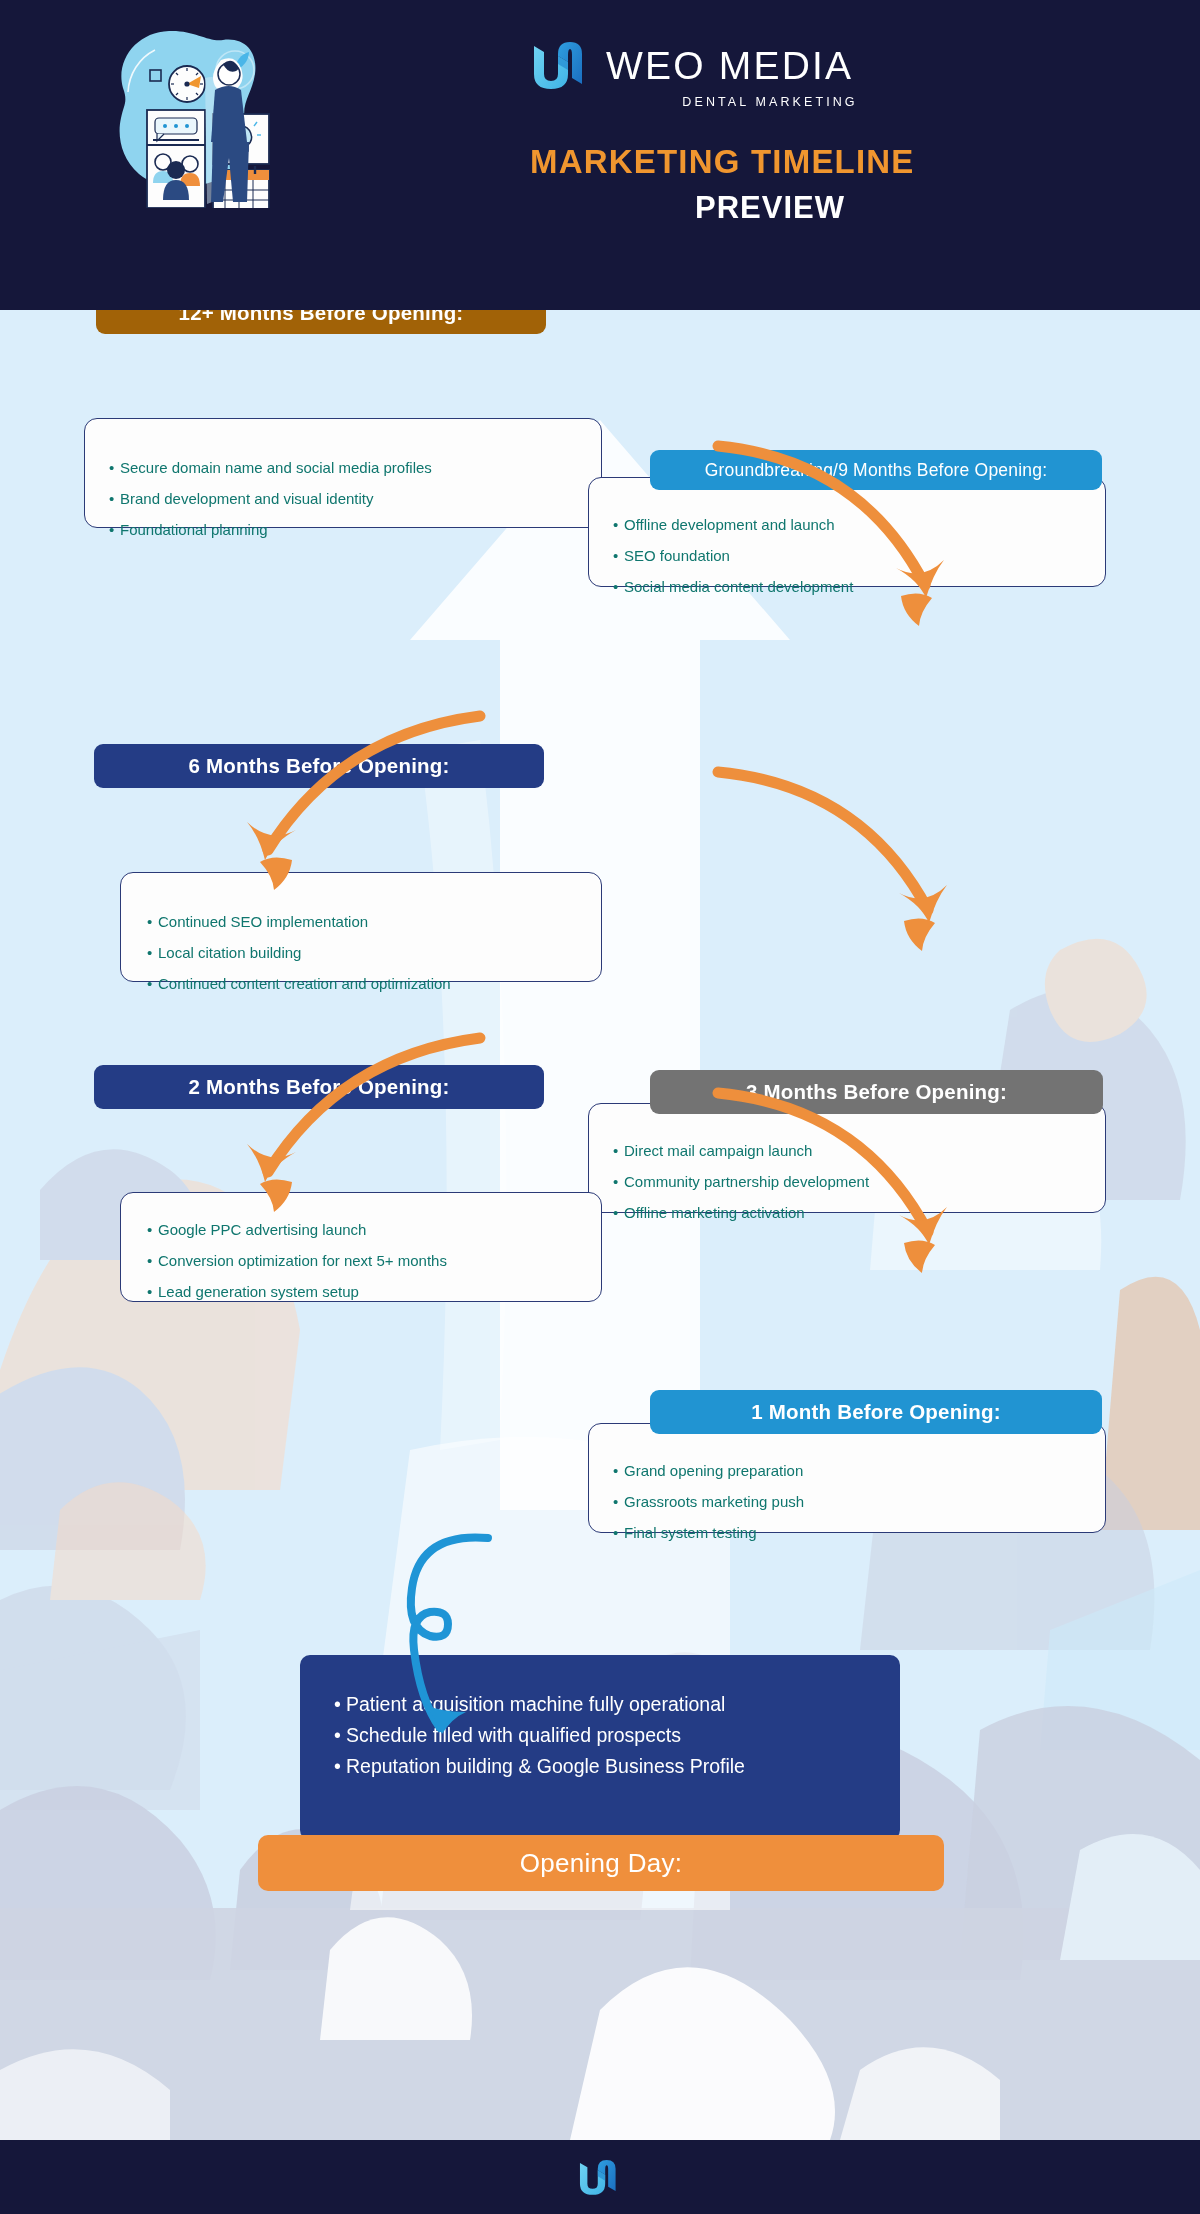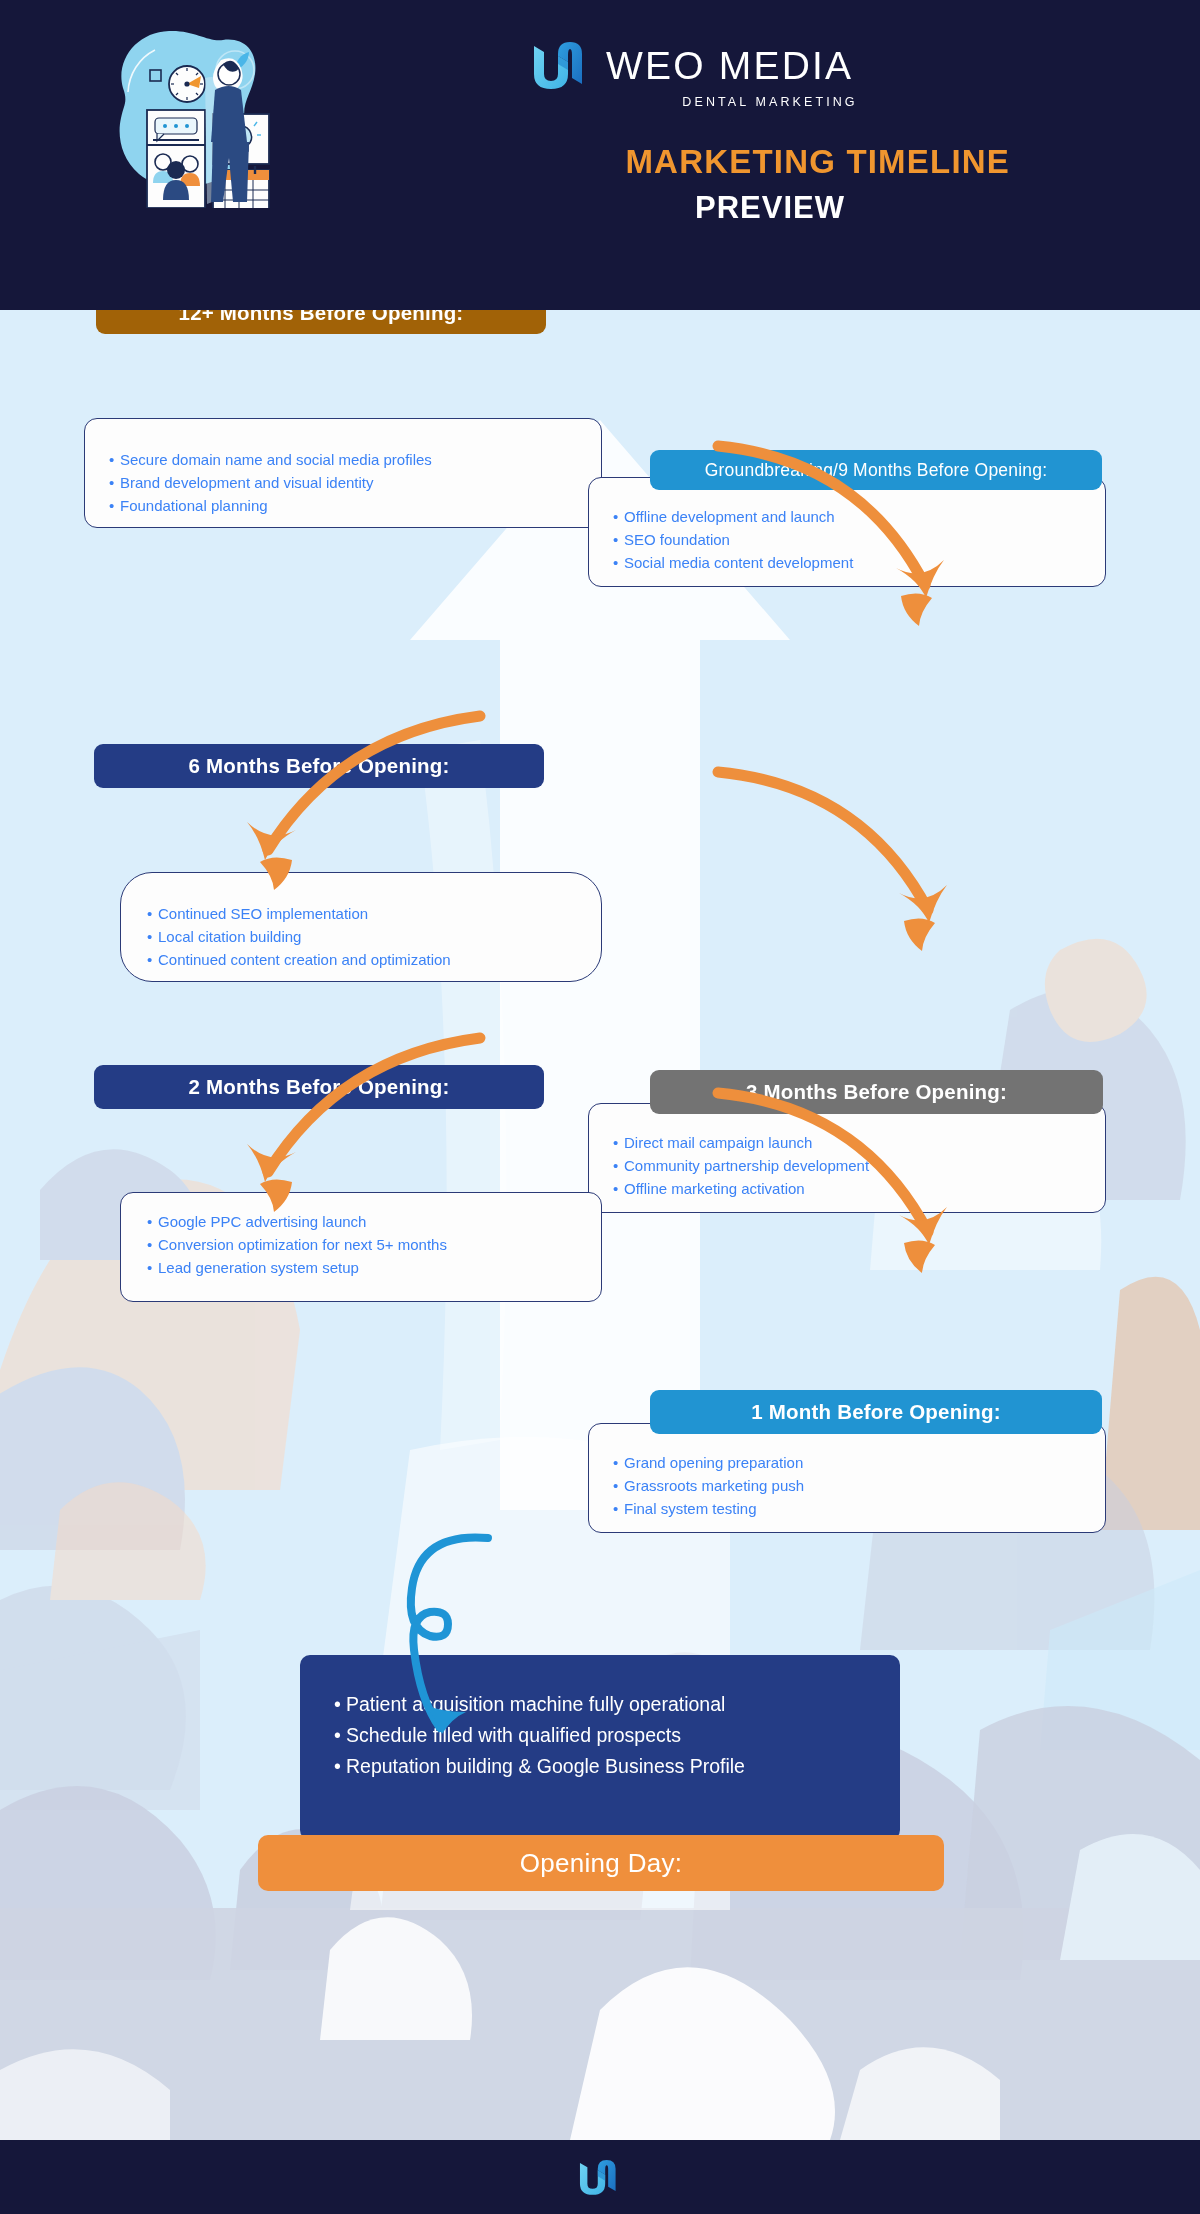--- a/index.html
+++ b/index.html
@@ -22,21 +22,21 @@
   .brand-name {
     color:#ffffff; font-size:39px; font-weight:400; letter-spacing:2.2px; line-height:1;
     font-family:"Liberation Sans", sans-serif;
   }
   .brand-sub {
     color:#ffffff; font-size:12.5px; letter-spacing:3.1px; margin-top:5px;
     font-family:"Liberation Sans", sans-serif; text-align:center;
   }
   .title-main {
     color:#f0962f; font-size:33px; font-weight:bold; letter-spacing:1.2px;
-    margin-top:34px; text-align:right;
+    margin-top:34px; text-align:left;
   }
   .title-sub {
     color:#ffffff; font-size:31px; font-weight:bold; letter-spacing:1px;
     margin-top:9px; text-align:center;
   }
 
   
   .stage {
     position:absolute; left:0; top:310px; width:1200px; height:1830px;
     background:#dbeefb; overflow:hidden;
@@ -50,21 +50,21 @@
     justify-content:center; color:#ffffff; z-index:3;
   }
   .card-hd span { font-size:20.5px; font-weight:600; letter-spacing:.2px; }
   .card-hd.small span { font-size:17.5px; font-weight:500; }
   .card-body {
     position:absolute; background:#fdfdfd; border:1.4px solid #2b3a77;
     border-radius:13px; z-index:2;
   }
   .card-body ul { list-style:none; }
   .card-body li {
-    font-size:15px; color:#3b82f6; line-height:1.52; white-space:nowrap;
+    font-size:15px; color:#0f766e; line-height:1.52; white-space:nowrap;margin-top:8px;
   }
   .bullet { display:inline-block; width:11px; }
 
   
   .od-hd {
     position:absolute; background:#ef8f3c; border-radius:10px;
     display:flex; align-items:center; justify-content:center; z-index:3;
   }
   .od-hd span { color:#ffffff; font-size:26px; font-weight:500; letter-spacing:.3px; }
   .od-body {
@@ -249,21 +249,21 @@
         <li><span class="bullet">•</span><span>SEO foundation</span></li>
         <li><span class="bullet">•</span><span>Social media content development</span></li>
       </ul>
     </div>
     <div class="card-hd small" style="left:650px; top:140px; width:452px; height:40px; background:#2194d2;">
       <span>Groundbreaking/9 Months Before Opening:</span>
     </div>
   </div>
 
   <div class="card">
-    <div class="card-body" style="left:120px; top:562px; width:482px; height:110px;border-radius:32px;">
+    <div class="card-body" style="left:120px; top:562px; width:482px; height:110px;">
       <ul style="padding:30px 0 0 26px;">
         <li><span class="bullet">•</span><span>Continued SEO implementation</span></li>
         <li><span class="bullet">•</span><span>Local citation building</span></li>
         <li><span class="bullet">•</span><span>Continued content creation and optimization</span></li>
       </ul>
     </div>
     <div class="card-hd" style="left:94px; top:434px; width:450px; height:44px; background:#243c85;">
       <span>6 Months Before Opening:</span>
     </div>
   </div>

